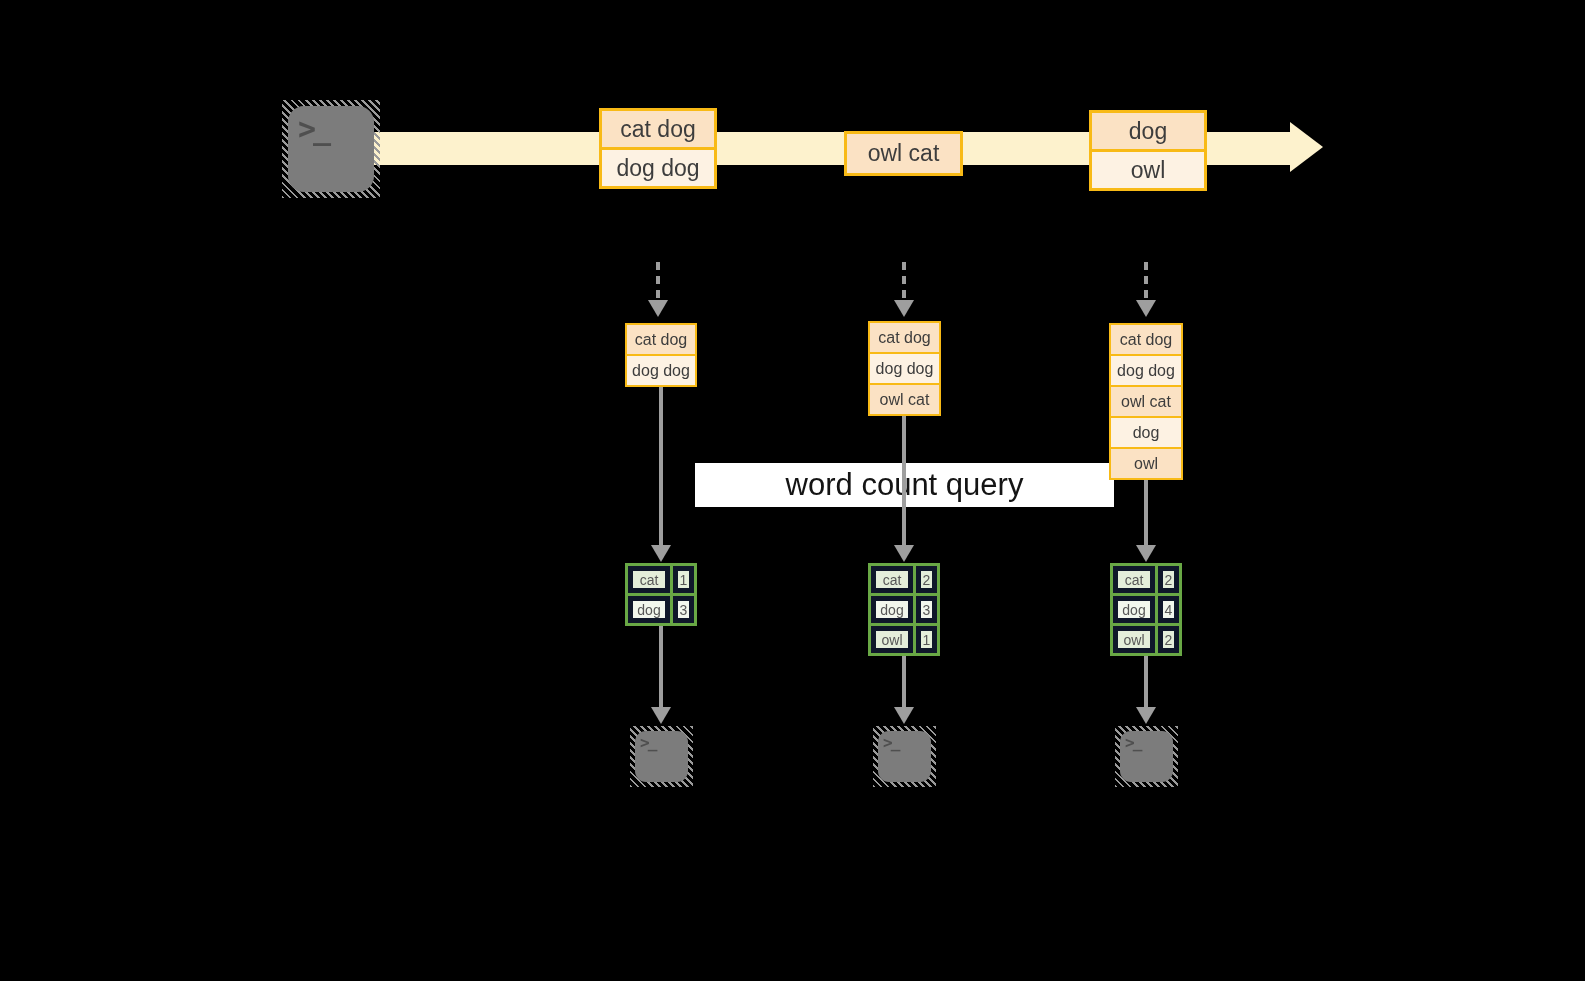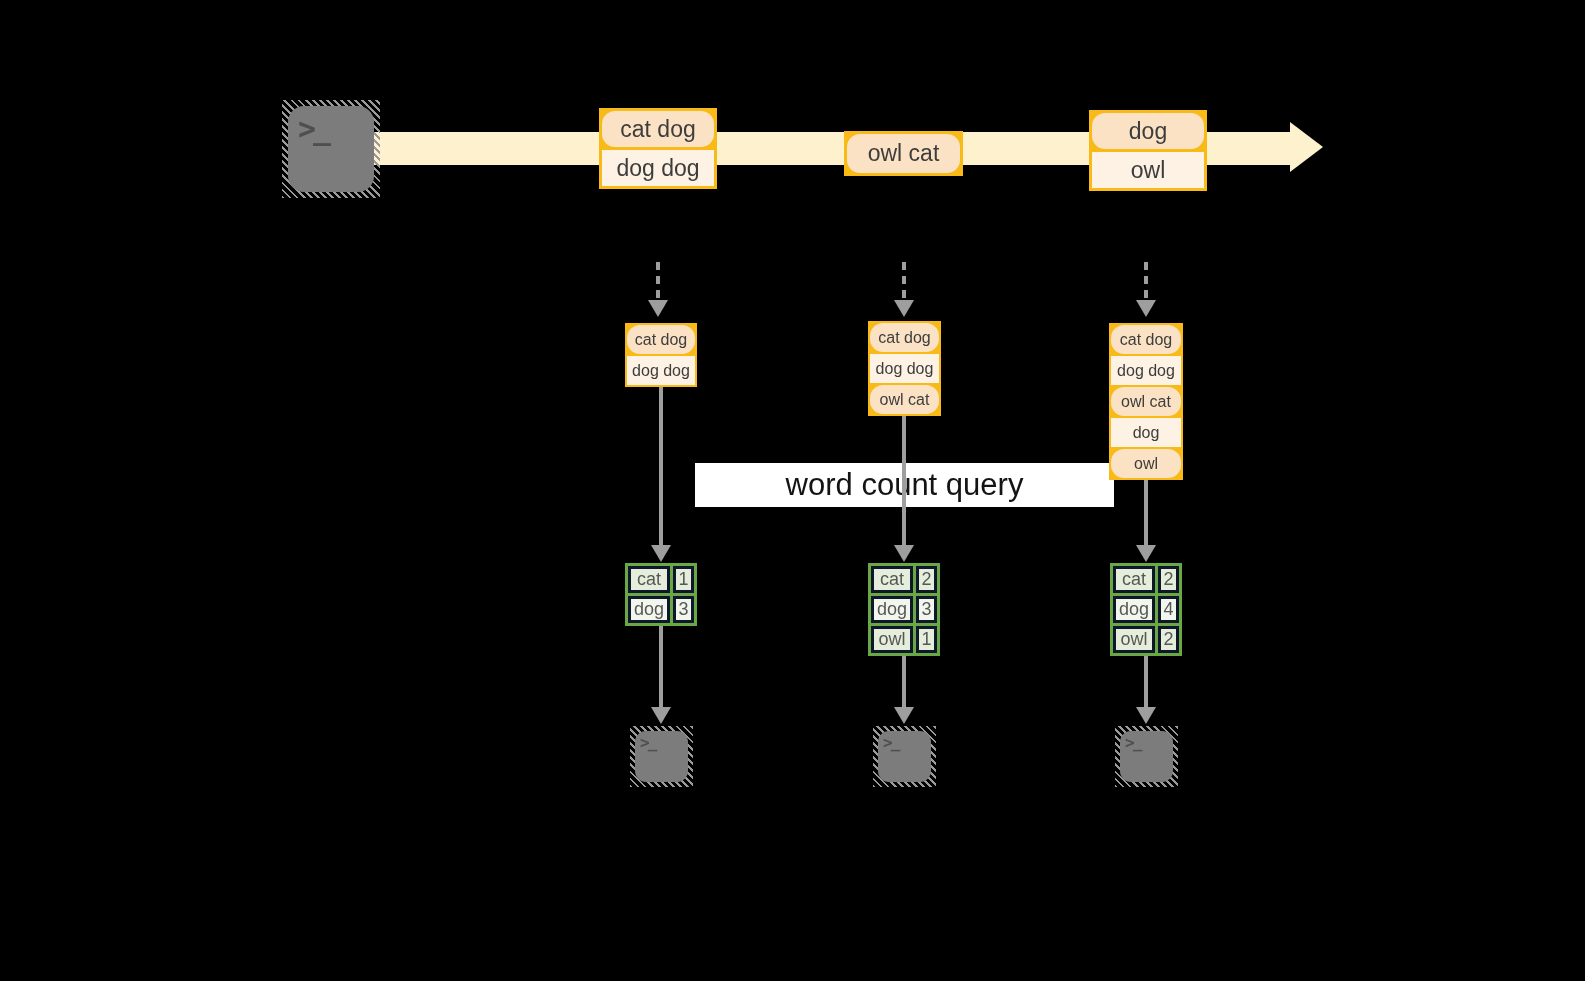--- a/index.html
+++ b/index.html
@@ -36,35 +36,35 @@
   .term.sink .sym{left:10px;top:9px;font-size:16px;letter-spacing:-2px;}
   
   .obox{position:absolute;border:3px solid var(--orange);display:flex;flex-direction:column;z-index:4;background:var(--orange);}
   .obox .c{display:flex;align-items:center;justify-content:center;color:var(--ink);}
   .obox .c + .c{margin-top:3px;}
   .obox.batch .c{height:36px;font-size:23px;}
   .obox.single .c{height:39px;font-size:23px;}
   .obox.state{border-width:2px;background:var(--orange);}
   .obox.state .c{height:29px;font-size:16px;}
   .obox.state .c + .c{margin-top:2px;}
-  .peach{background:var(--peach);border-radius:13px;}
+  .peach{background:var(--peach);}
   .cream{background:var(--cream);}
   
   .shaft{position:absolute;width:4px;background:var(--arrow);z-index:2;}
   .dshaft{position:absolute;width:0;border-left:4px dashed var(--arrow);z-index:2;}
   .head{position:absolute;width:0;height:0;z-index:2;
     border-left:10px solid transparent;border-right:10px solid transparent;border-top:17px solid var(--arrow);}
   
   .query{position:absolute;left:695px;top:463px;width:419px;height:44px;background:#fff;z-index:1;
     display:flex;align-items:center;justify-content:center;font-size:31px;color:#141414;}
   
   .wtable{position:absolute;z-index:4;background:var(--green);padding:3px;
     display:grid;grid-template-columns:42px 21px;gap:3px;}
   .wtable .tc{height:27px;display:flex;align-items:center;justify-content:center;
-    font-size:18px;color:#575757;border:3px solid #0f172a;box-sizing:border-box;text-align:center;}
+    font-size:14px;color:#575757;border:5px solid #0f172a;box-sizing:border-box;text-align:center;}
   .wtable .r0{background:var(--gcell);}
   .wtable .r1{background:var(--gcell-light);}
 </style>
 </head>
 <body>
 
 <div class="canvas">
 
   <div class="band"></div>
   <div class="bandhead"></div>

